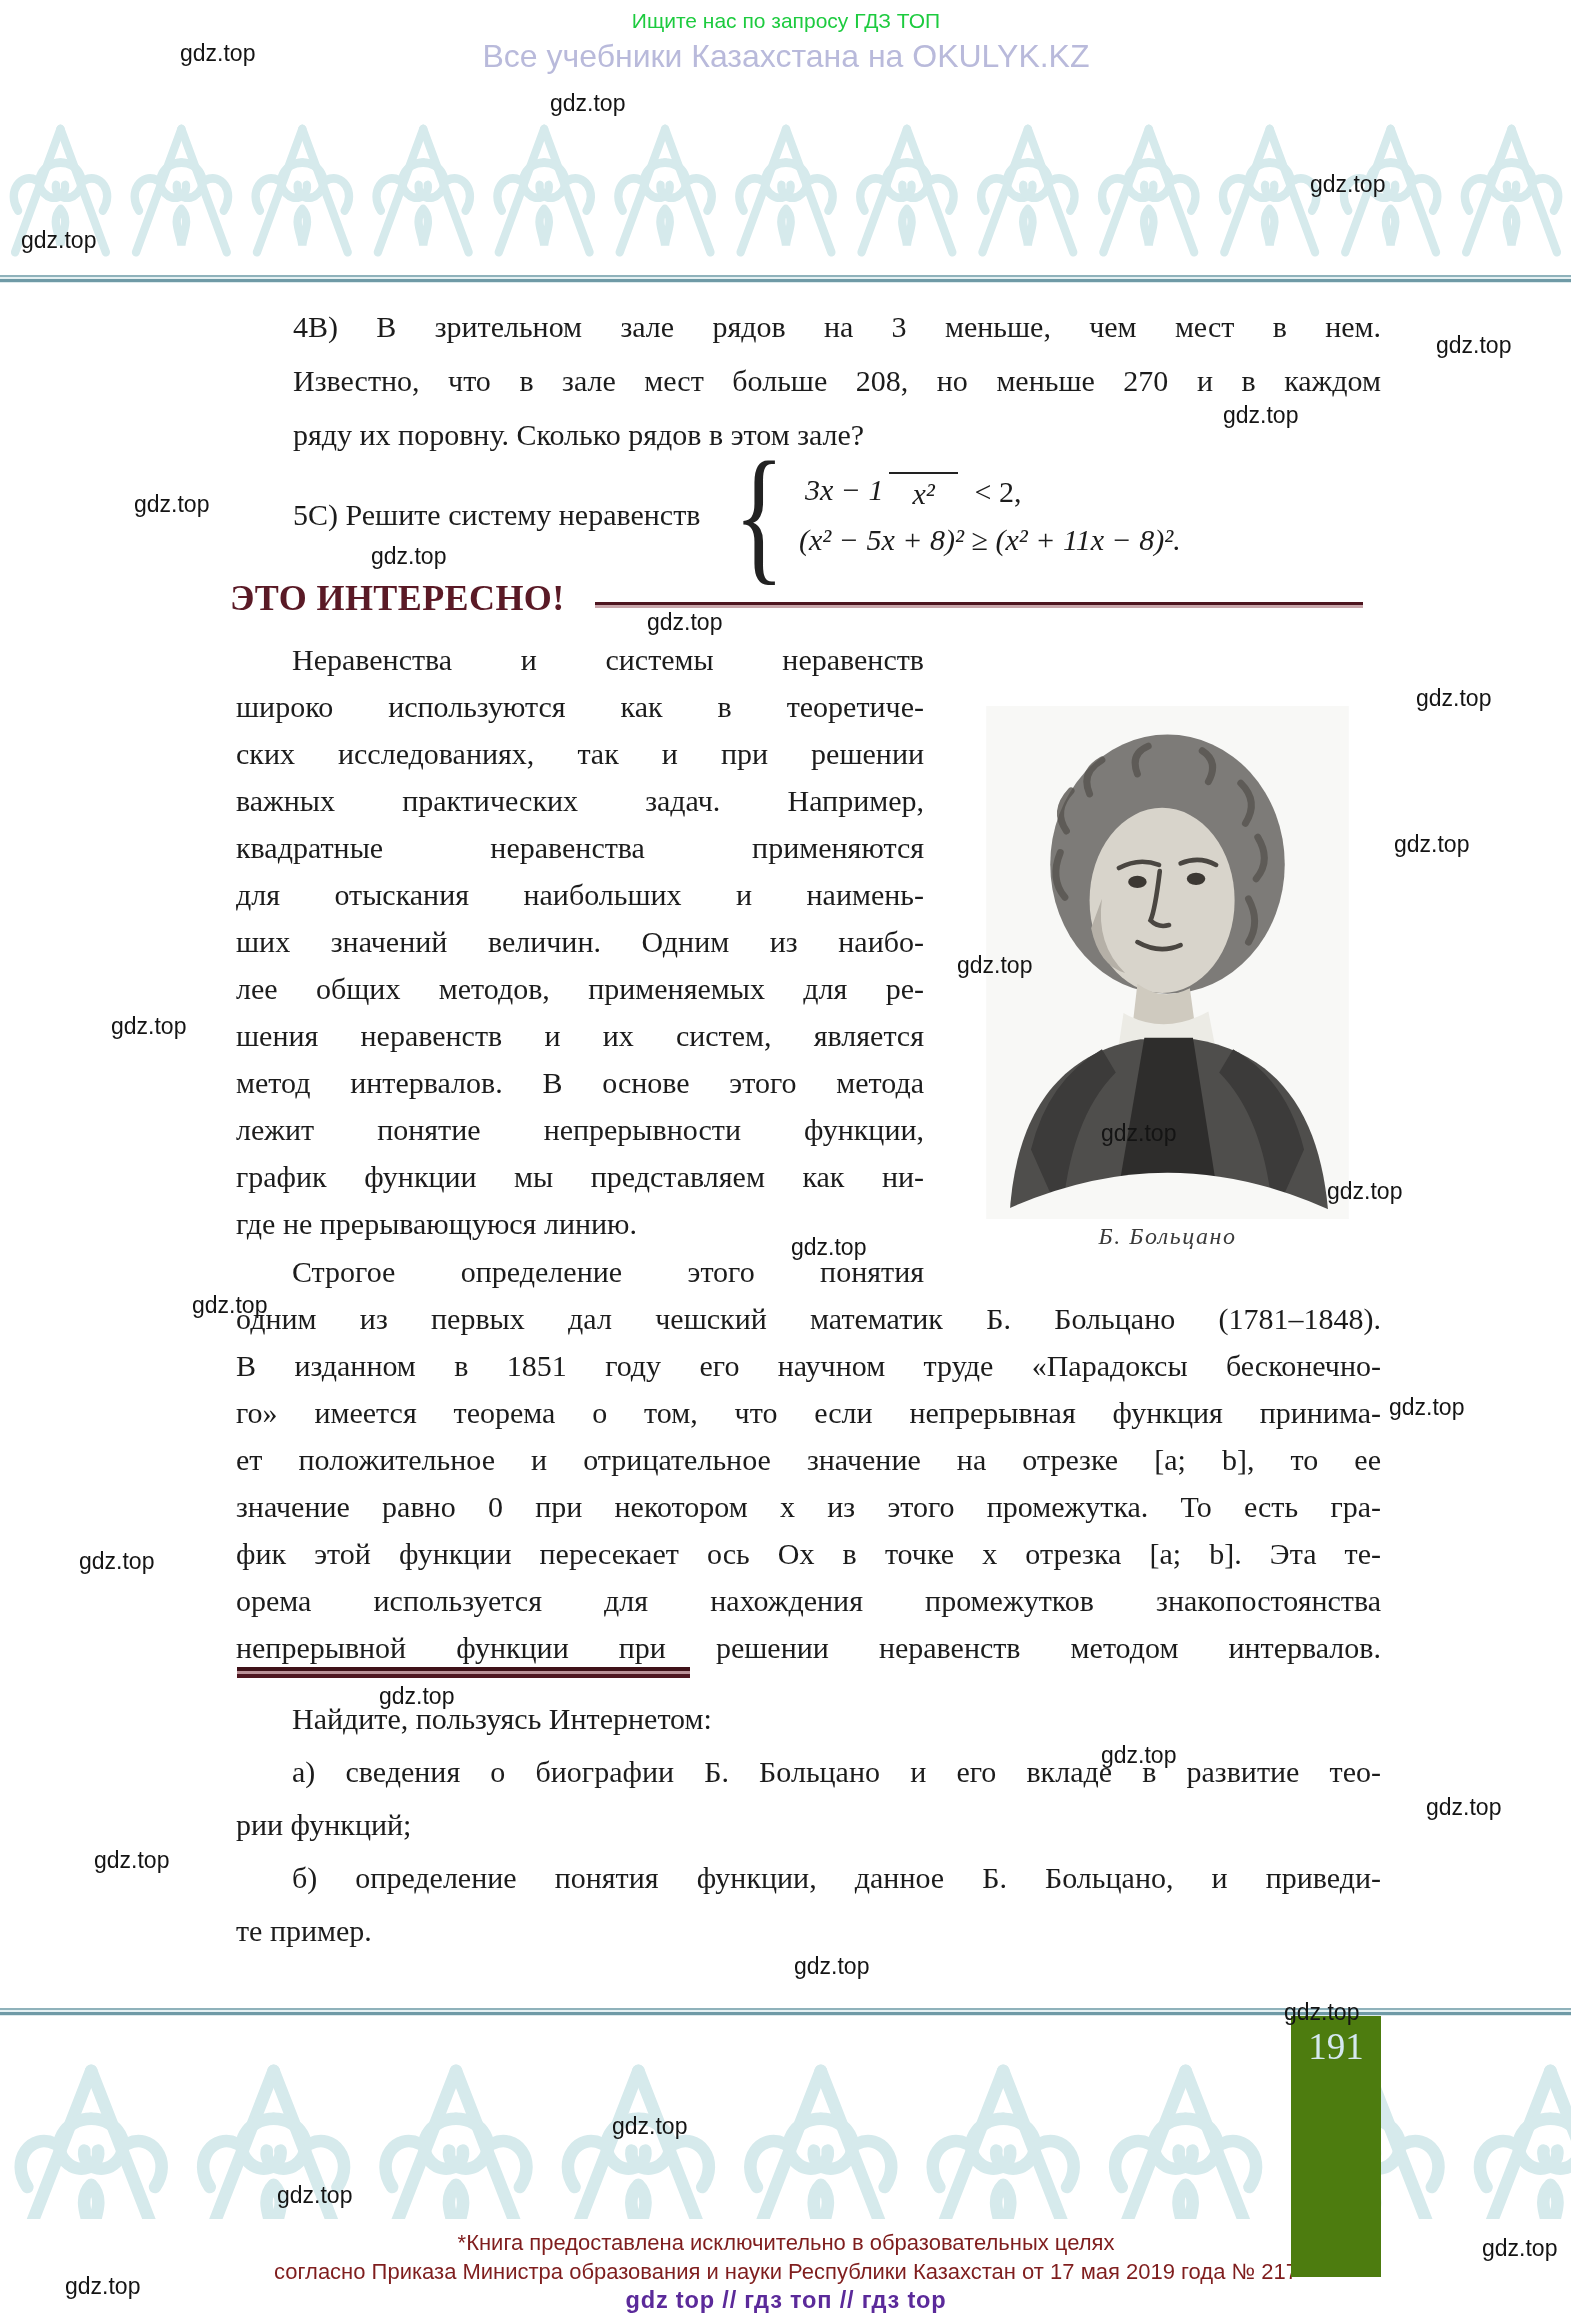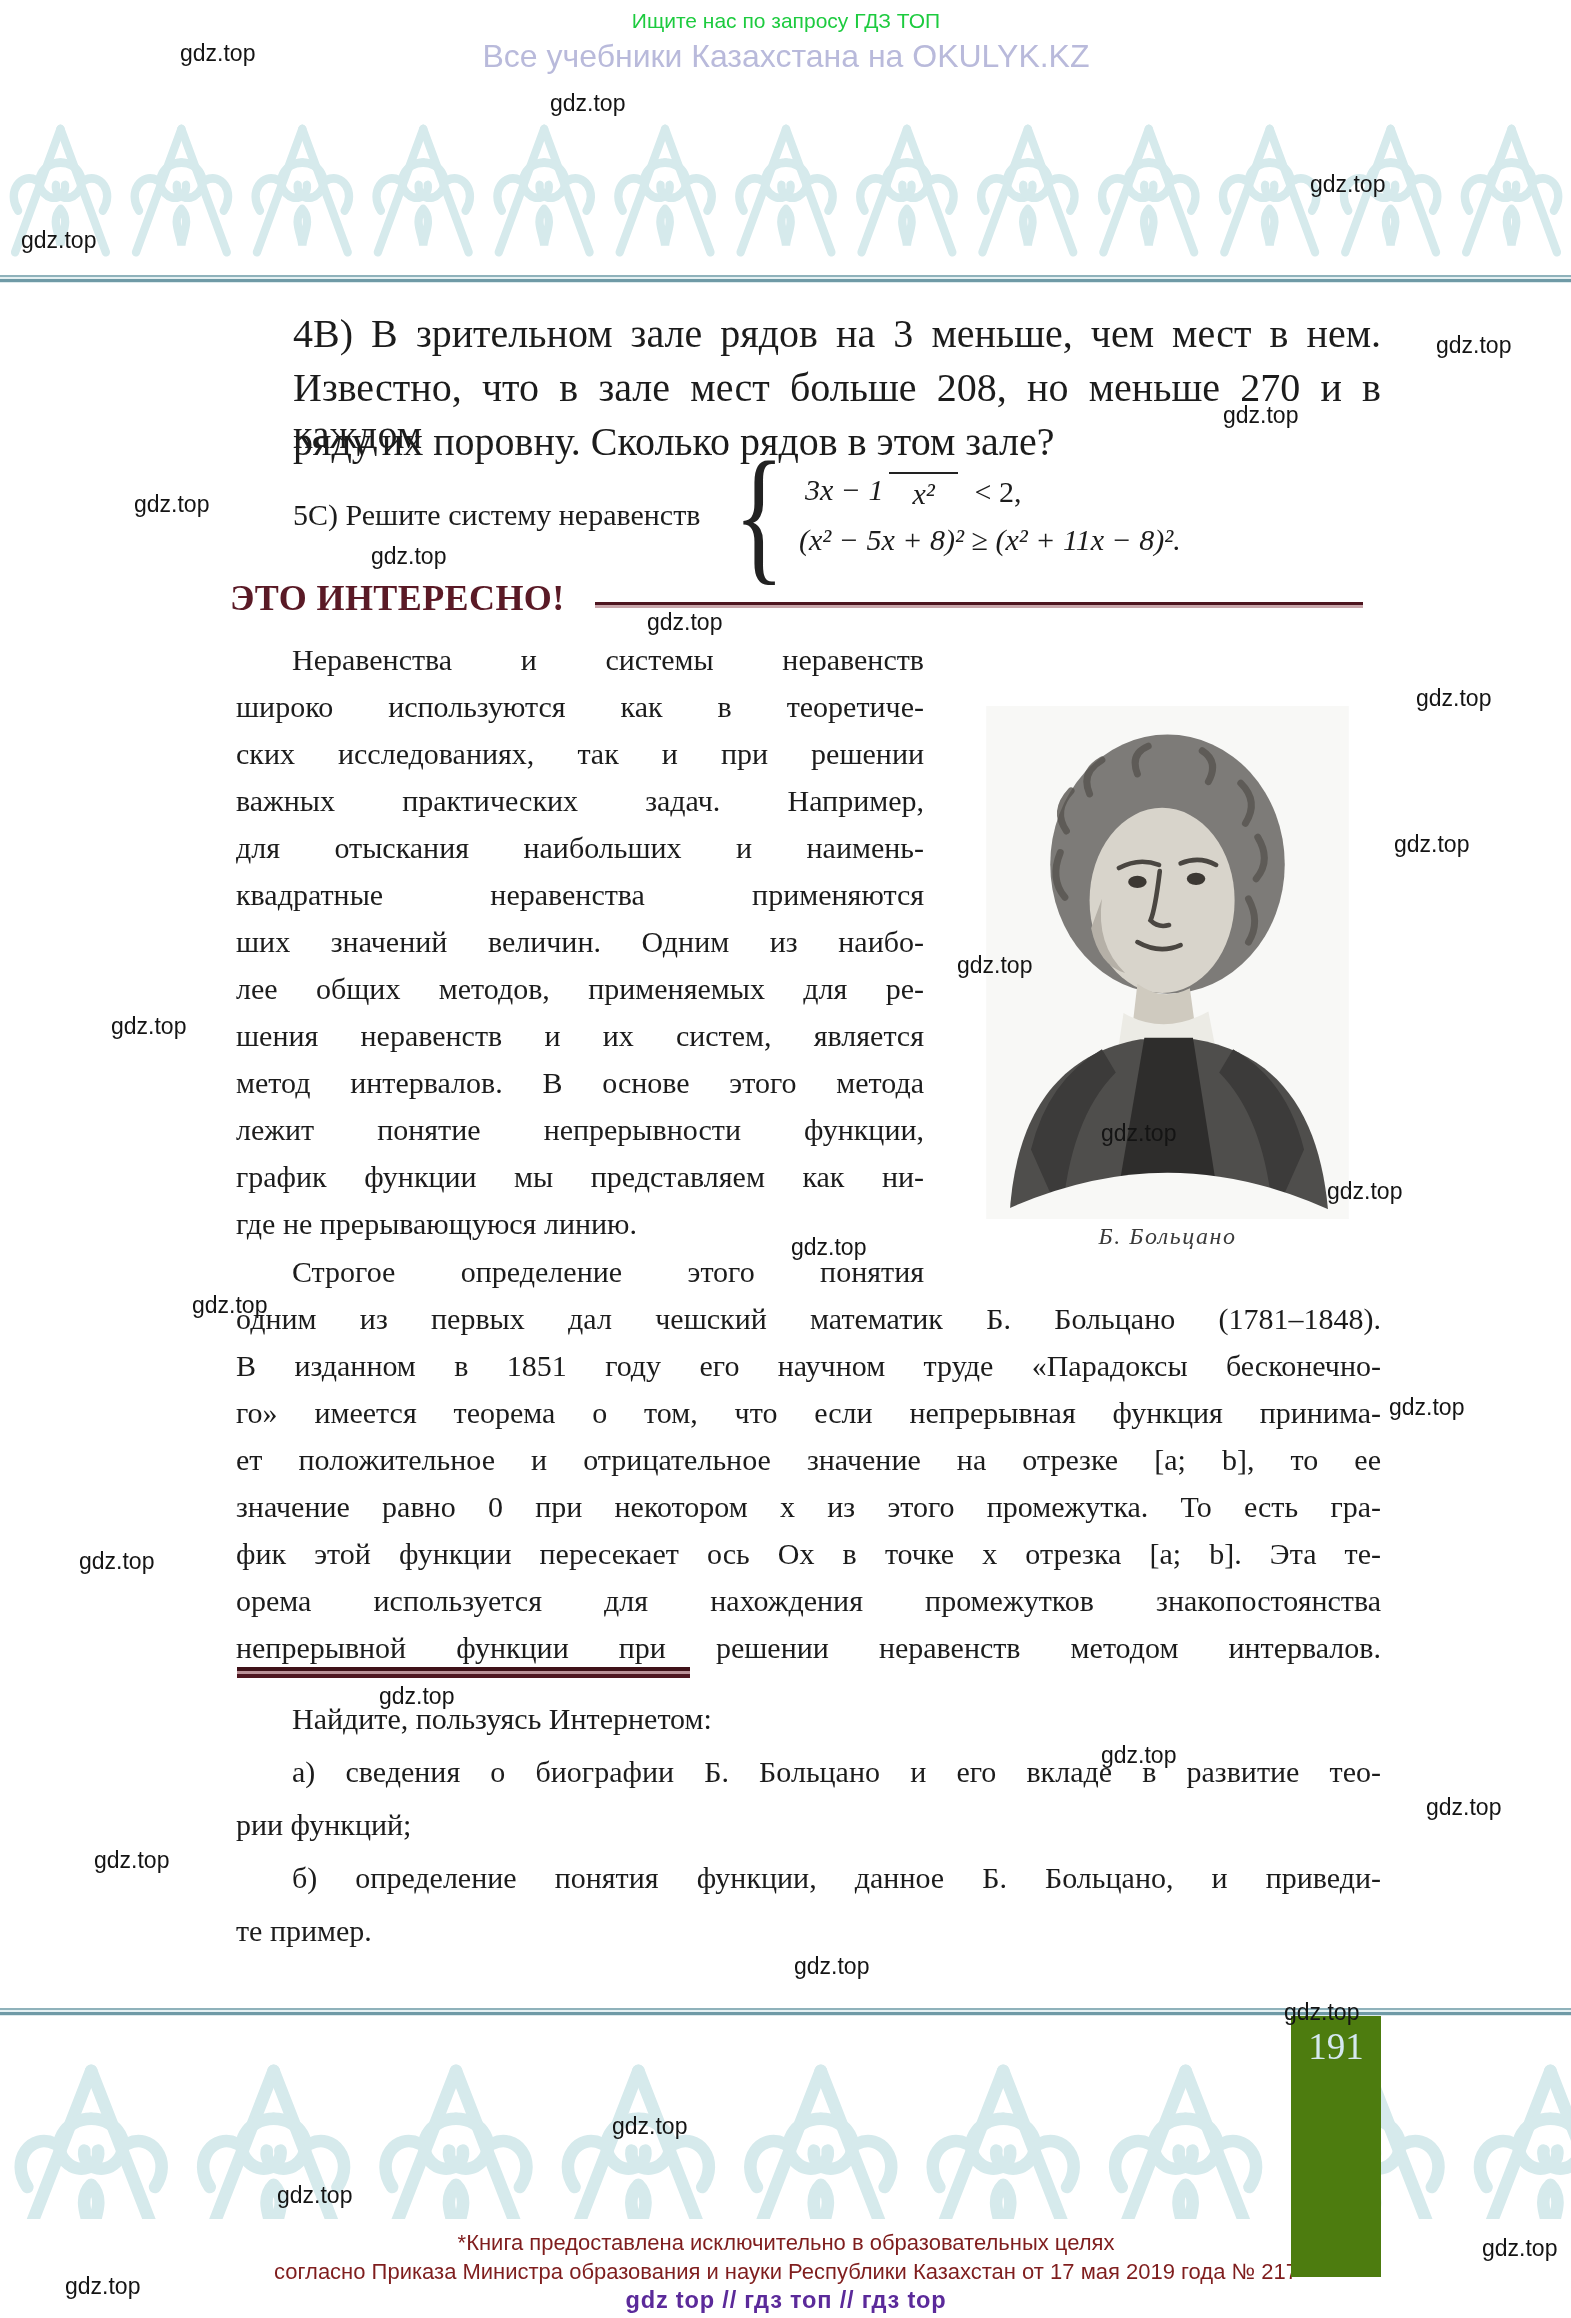--- a/index.html
+++ b/index.html
@@ -23,21 +23,21 @@
              background:linear-gradient(to bottom,#8fb2bb 0 2.3px,#e4f0f2 2.3px 3.8px,#6f9aa6 3.8px 6.8px,#ddeaec 6.8px 7.6px);}
   .rule-teal.top{top:275px;}
   .rule-teal.bottom{top:2008px;}
 
   
   .tl{display:block;overflow:visible;white-space:normal;}
   .jl{text-align:justify;text-align-last:justify;}
   .ll{text-align:left;text-align-last:left;}
   .indent{text-indent:56px;}
 
-  .p4{position:absolute;left:293px;top:310px;width:1088px;font-size:40px;}
+  .p4{position:absolute;left:293px;top:310px;width:1088px;font-size:30px;}
   .p4 .tl{height:54px;}
 
   .p5{position:absolute;left:293px;top:441px;height:148px;display:flex;align-items:center;font-size:30px;}
   .p5-label{white-space:nowrap;}
   .sys{display:flex;align-items:center;margin-left:23px;}
   .brace{font-size:151px;line-height:.9;color:#222;transform:scaleX(.7);transform-origin:center;}
   .rows{display:flex;flex-direction:column;gap:12px;margin-left:3px;}
   .row1{display:flex;align-items:center;gap:16.7px;}
   .frac{display:inline-flex;flex-direction:row;align-items:center;font-style:italic;}
   .frac .num{padding:0 6px 4.6px;}
@@ -151,22 +151,22 @@
   </div>
 
   <div class="interesting-h">ЭТО ИНТЕРЕСНО!</div>
   <div class="h-rule"></div>
 
   <div class="coltext">
     <span class="tl jl indent">Неравенства и системы неравенств</span>
     <span class="tl jl">широко используются как в теоретиче-</span>
     <span class="tl jl">ских исследованиях, так и при решении</span>
     <span class="tl jl">важных практических задач. Например,</span>
+    <span class="tl jl">квадратные неравенства применяются</span>
     <span class="tl jl">для отыскания наибольших и наимень-</span>
-    <span class="tl jl">квадратные неравенства применяются</span>
     <span class="tl jl">ших значений величин. Одним из наибо-</span>
     <span class="tl jl">лее общих методов, применяемых для ре-</span>
     <span class="tl jl">шения неравенств и их систем, является</span>
     <span class="tl jl">метод интервалов. В основе этого метода</span>
     <span class="tl jl">лежит понятие непрерывности функции,</span>
     <span class="tl jl">график функции мы представляем как ни-</span>
     <span class="tl ll">где не прерывающуюся линию.</span>
   </div>
 
   <div class="portrait">

